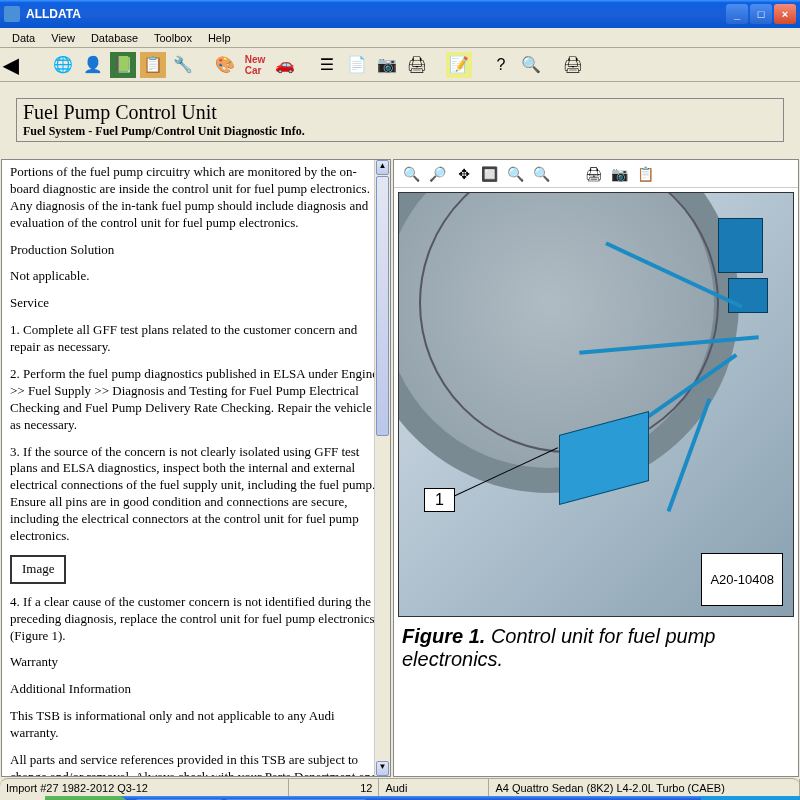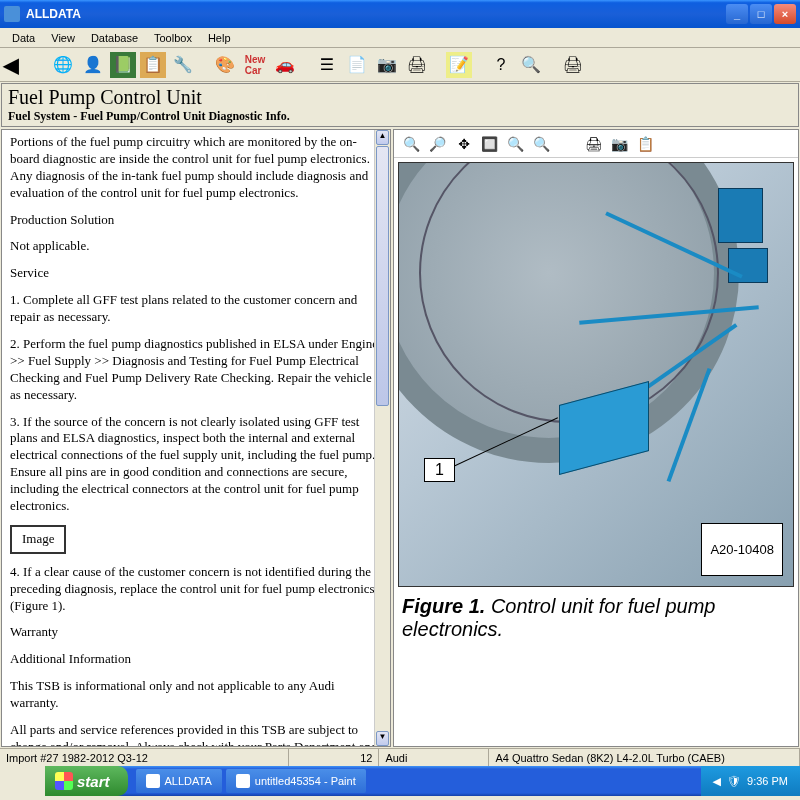--- a/index.html
+++ b/index.html
@@ -15,21 +15,21 @@
 .winbtn.close { background: linear-gradient(#f58b7c,#d44a2a); }
 
 .menubar { background: #ece9d8; height: 20px; display: flex; align-items: center; padding: 0 4px; border-bottom: 1px solid #aca899; }
 .menubar span { padding: 2px 8px; }
 
 .toolbar { background: #ece9d8; height: 34px; display: flex; align-items: center; padding: 0 8px; border-bottom: 1px solid #aca899; gap: 4px; }
 .tbicon { width: 26px; height: 26px; display: flex; align-items: center; justify-content: center; font-size: 16px; border: 1px solid transparent; }
 .tbicon.back { font-size: 20px; font-weight: bold; color: black; padding-right: 20px; }
 .tbsep { width: 8px; }
 
-.header { background: #ece9d8; border: 1px solid #888; margin: 1px; padding: 2px 6px; }
+.header { background: #ece9d8; border: 1px solid #888; margin: 16px; padding: 2px 6px; }
 .header h1 { font-family: "Times New Roman", serif; font-size: 20px; font-weight: normal; }
 .header .crumb { font-family: "Times New Roman", serif; font-size: 12px; font-weight: bold; }
 
 .content { display: flex; height: 620px; }
 
 .leftpane { width: 390px; border: 1px solid #888; margin: 1px; background: white; font-family: "Times New Roman", serif; font-size: 13px; line-height: 1.3; padding: 4px 8px; overflow: hidden; position: relative; }
 .leftpane p { margin-bottom: 10px; }
 .leftpane .scroll { position: absolute; right: 0; top: 0; bottom: 0; width: 16px; background: #ece9d8; border-left: 1px solid #ccc; }
 .leftpane .scroll .thumb { position: absolute; left: 1px; right: 1px; top: 16px; height: 260px; background: linear-gradient(#e4e6f3,#bcc6e8); border: 1px solid #7b97c5; border-radius: 2px; }
 .leftpane .scroll .arr { position: absolute; left: 1px; right: 1px; height: 15px; background: linear-gradient(#e4e6f3,#c1cbee); border: 1px solid #7b97c5; border-radius: 2px; font-size: 8px; text-align: center; }
@@ -47,21 +47,21 @@
 .diagram .unit { position: absolute; width: 90px; height: 70px; background: #2a9bd4; left: 160px; top: 230px; transform: skewY(-15deg); border: 1px solid #0a4a6a; }
 .diagram .unit2 { position: absolute; width: 45px; height: 55px; background: #1a7bb4; right: 30px; top: 25px; border: 1px solid #0a3a5a; }
 .diagram .unit3 { position: absolute; width: 40px; height: 35px; background: #1a7bb4; right: 25px; top: 85px; border: 1px solid #0a3a5a; }
 .diagram .wire { position: absolute; border-top: 4px solid #1a8bc4; }
 .diagram .callout { position: absolute; left: 25px; top: 295px; background: white; border: 1px solid #000; padding: 2px 10px; font-family: Arial; font-size: 16px; }
 .diagram .callout-line { position: absolute; left: 50px; top: 305px; width: 120px; height: 1px; background: #000; transform: rotate(-25deg); transform-origin: left; }
 .diagram .partno { position: absolute; right: 10px; bottom: 10px; background: white; border: 1px solid #000; padding: 18px 8px; font-family: Arial; font-size: 13px; }
 .figcaption { font-family: Arial; font-size: 20px; padding: 8px 4px; }
 .figcaption b { font-style: italic; }
 
-.statusbar { height: 18px; background: #ece9d8; border-top: 1px solid #aca899; display: flex; font-size: 11px; align-items: center; }
+.statusbar { height: 18px; background: #ece9d8; border-top: 1px solid #aca899; display: flex; font-size: 11px; align-items: center; border-radius: 8px; }
 .statusbar .cell { border-right: 1px solid #aca899; padding: 0 6px; height: 100%; display: flex; align-items: center; }
 
 .taskbar { height: 30px; background: linear-gradient(#3f93f5,#245edb 10%,#245edb 90%,#1541a8); display: flex; align-items: center; margin-left: 45px; }
 .startbtn { background: linear-gradient(#5eb85e,#2e8a2e); height: 100%; padding: 0 18px 0 10px; display: flex; align-items: center; color: white; font-weight: bold; font-style: italic; font-size: 15px; border-radius: 0 10px 10px 0; gap: 4px; font-family: "Franklin Gothic Medium", Arial; }
 .startbtn::before { content: ""; width: 18px; height: 18px; background: conic-gradient(#f55 0 25%, #5f5 0 50%, #55f 0 75%, #ff5 0); border-radius: 3px; }
 .taskitem { background: linear-gradient(#4a8ee8,#2e6fd8); height: 24px; margin: 0 2px; padding: 0 10px; display: flex; align-items: center; color: white; border-radius: 2px; gap: 5px; font-size: 11px; }
 .taskitem .ti-ic { width: 14px; height: 14px; background: #fff; border-radius: 2px; }
 .tray { margin-left: auto; background: linear-gradient(#1e9ae0,#0f7bc0); height: 100%; padding: 0 12px; display: flex; align-items: center; color: white; gap: 6px; font-size: 11px; }
 </style>
 </head>

